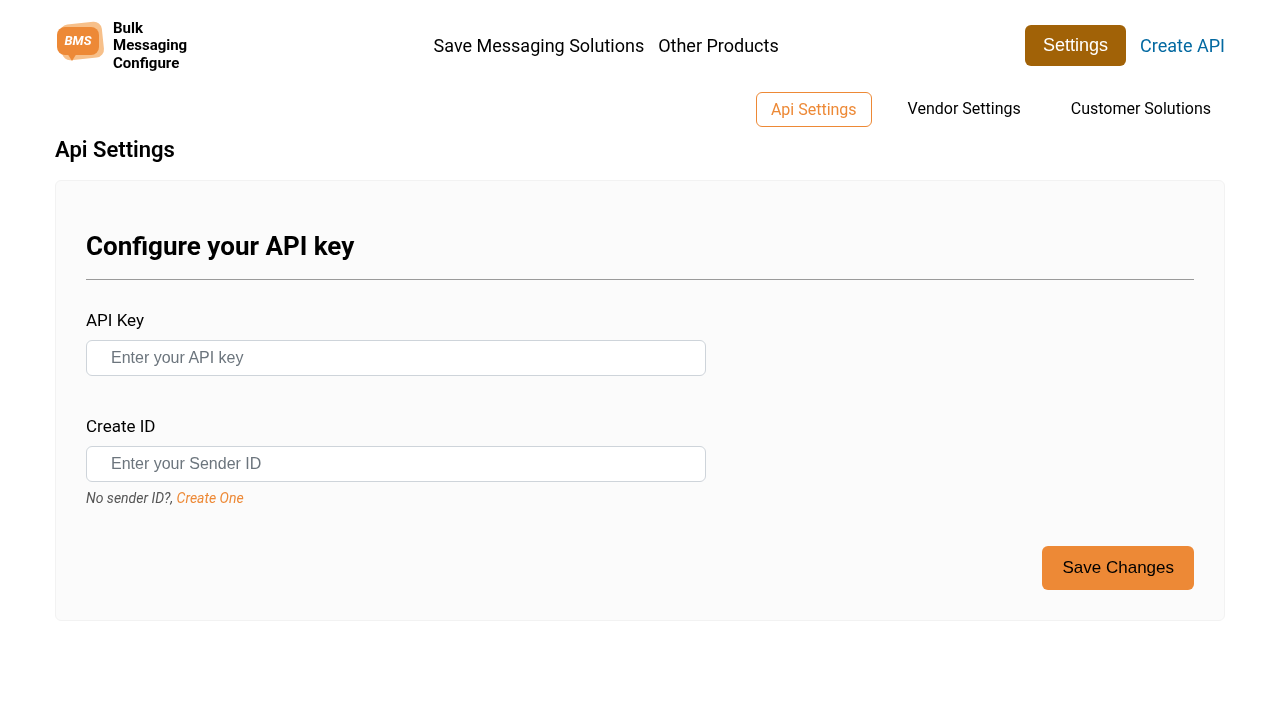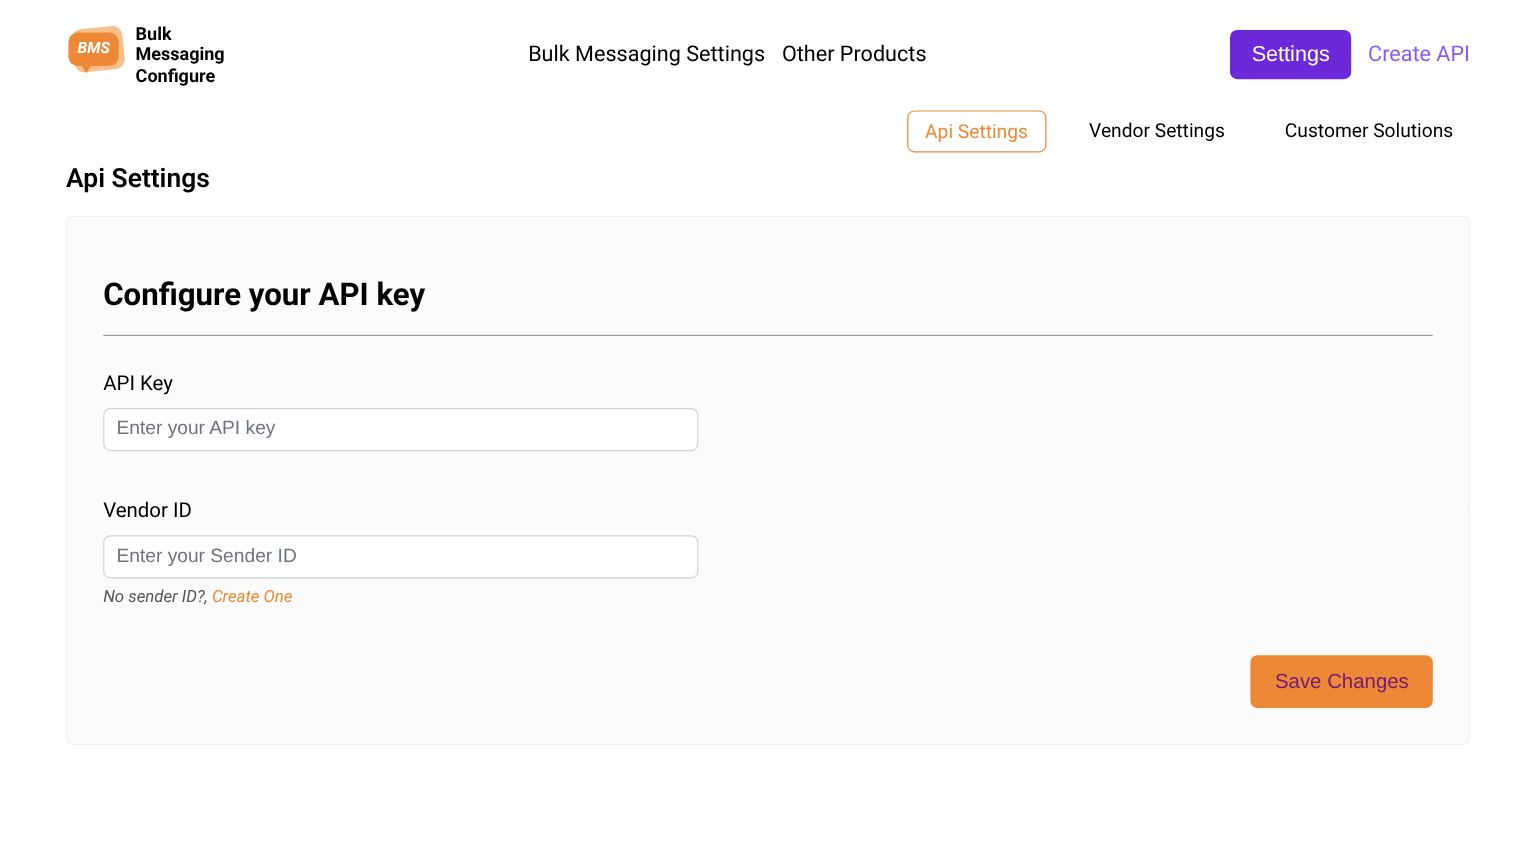--- a/index.html
+++ b/index.html
@@ -83,30 +83,30 @@
     .nav-center a {
       color: #000;
       text-decoration: none;
     }
     .nav-right {
       display: flex;
       align-items: center;
       gap: 14px;
     }
     .btn-primary {
-      background: #6d28d9;
+      background: #a16207;
       color: #fff;
       border: none;
       padding: 10px 18px;
       font-size: 18px;
       border-radius: 6px;
       cursor: pointer;
     }
     .nav-link {
-      color: #8b5cf6;
+      color: #0369a1;
       font-size: 18px;
       text-decoration: none;
       cursor: pointer;
     }
     .subnav {
       display: flex;
       justify-content: flex-end;
       gap: 22px;
       margin-bottom: 10px;
     }
@@ -146,23 +146,23 @@
     }
     .field-group {
       margin-bottom: 40px;
     }
     .field-label {
       display: block;
       font-size: 17px;
       margin-bottom: 10px;
     }
     .field-input {
-      width: 496px;
+      width: 620px;
       max-width: 100%;
-      padding: 8px 10px;
+      padding: 8px 24px;
       font-size: 16px;
       border: 1px solid #ced4da;
       border-radius: 6px;
       background: #fff;
     }
     .field-input::placeholder {
       color: #6c757d;
     }
     .helper {
       font-size: 14px;
@@ -174,21 +174,21 @@
       color: #ed8936;
       text-decoration: none;
     }
     .actions {
       display: flex;
       justify-content: flex-end;
       margin-top: 20px;
     }
     .btn-save {
       background: #ed8936;
-      color: #701a75;
+      color: #000000;
       border: none;
       padding: 12px 20px;
       font-size: 17px;
       border-radius: 6px;
       cursor: pointer;
     }
   </style>
 </head>
 <body>
 
@@ -199,21 +199,21 @@
         <div class="logo-bubble1"></div>
         <div class="logo-bubble2">BMS</div>
       </div>
       <div class="logo-text">
         <div>Bulk</div>
         <div>Messaging</div>
         <div>Configure</div>
       </div>
     </div>
     <nav class="nav-center">
-      <a href="#">Bulk Messaging Settings</a>
+      <a href="#">Save Messaging Solutions</a>
       <a href="#">Other Products</a>
     </nav>
     <div class="nav-right">
       <button class="btn-primary">Settings</button>
       <a class="nav-link">Create API</a>
     </div>
   </header>
 
   <div class="subnav">
     <a class="subnav-item active">Api Settings</a>
@@ -226,21 +226,21 @@
   <section class="panel">
     <h3 class="panel-title">Configure your API key</h3>
     <hr class="hr">
 
     <div class="field-group">
       <label class="field-label">API Key</label>
       <input type="text" class="field-input" placeholder="Enter your API key" style="">
     </div>
 
     <div class="field-group">
-      <label class="field-label">Vendor ID</label>
+      <label class="field-label">Create ID</label>
       <input type="text" class="field-input" placeholder="Enter your Sender ID" style="">
       <div class="helper">
         <span>No sender ID?, </span><a href="#">Create One</a>
       </div>
     </div>
 
     <div class="actions">
       <button class="btn-save">Save Changes</button>
     </div>
   </section>

